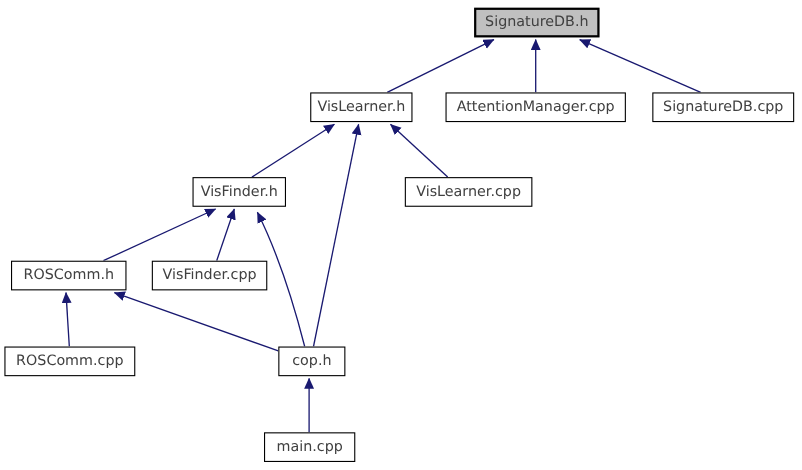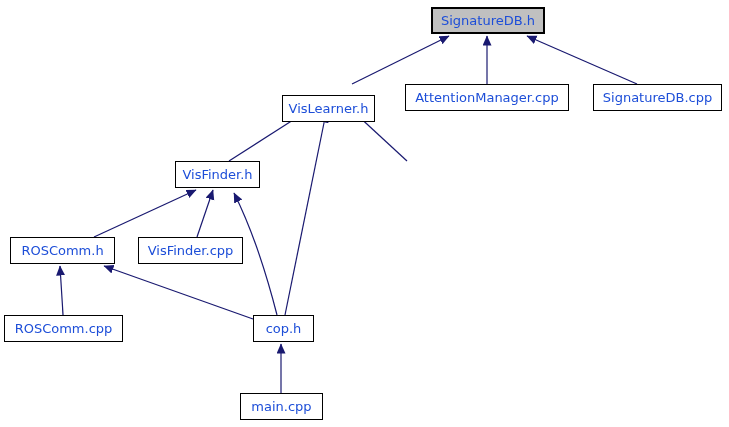--- a/index.html
+++ b/index.html
@@ -20,21 +20,21 @@
     left: 0;
     top: 0;
     width: 729px;
     height: 427px;
   }
   .node {
     position: absolute;
     box-sizing: border-box;
     border: 1px solid #000000;
     background: #ffffff;
-    color: #1d4ed8;
+    color: #404040;
     font-size: 13px;
     line-height: 1;
     display: flex;
     align-items: center;
     justify-content: center;
     white-space: nowrap;
     cursor: pointer;
   }
   .node.highlight {
     border: 2px solid #000000;
@@ -64,28 +64,29 @@
       <path d="M 197,237 L 213,190" marker-end="url(#arrow)"></path>
       <path d="M 277,315 C 266,272 250,225 234,193" marker-end="url(#arrow)"></path>
       <path d="M 63,315 L 60,266" marker-end="url(#arrow)"></path>
       <path d="M 253,319 L 104,266" marker-end="url(#arrow)"></path>
       <path d="M 281,393 L 281,344" marker-end="url(#arrow)"></path>
     </g>
   </svg>
 
   <div class="node highlight" style="left:431px; top:7px; width:114px; height:27px;">SignatureDB.h</div>
 
-  <div class="node" style="left:282px; top:95px; width:93px; height:27px;text-align:center;">VisLearner.h</div>
+  <div class="node" style="left:282px; top:84px; width:93px; height:27px;text-align:center;">VisLearner.h</div>
 
   <div class="node" style="left:405px; top:84px; width:164px; height:27px;">AttentionManager.cpp</div>
 
   <div class="node" style="left:593px; top:84px; width:129px; height:27px;">SignatureDB.cpp</div>
 
   <div class="node" style="left:175px; top:161px; width:85px; height:27px;">VisFinder.h</div>
 
+  <div class="node" style="left:368px; top:161px; width:116px; height:27px;">VisLearner.cpp</div>
 
   <div class="node" style="left:10px; top:237px; width:105px; height:27px;">ROSComm.h</div>
 
   <div class="node" style="left:138px; top:237px; width:105px; height:27px;">VisFinder.cpp</div>
 
   <div class="node" style="left:4px; top:315px; width:119px; height:27px;">ROSComm.cpp</div>
 
   <div class="node" style="left:253px; top:315px; width:61px; height:27px;">cop.h</div>
 
   <div class="node" style="left:240px; top:393px; width:83px; height:27px;">main.cpp</div>

